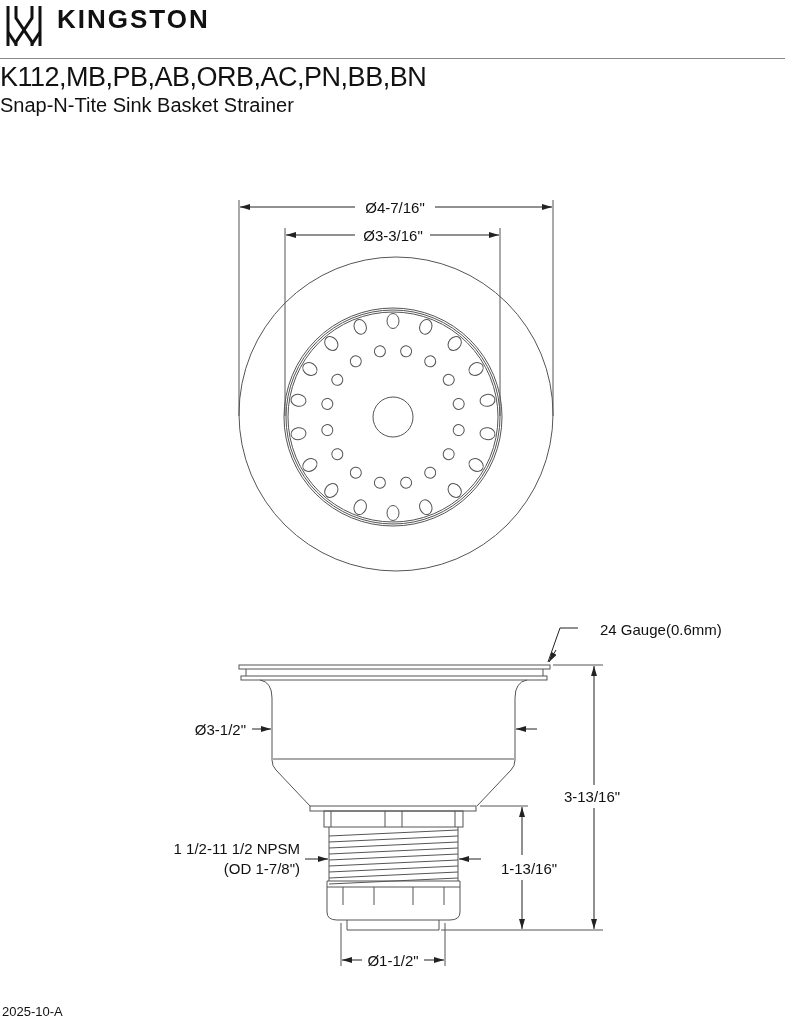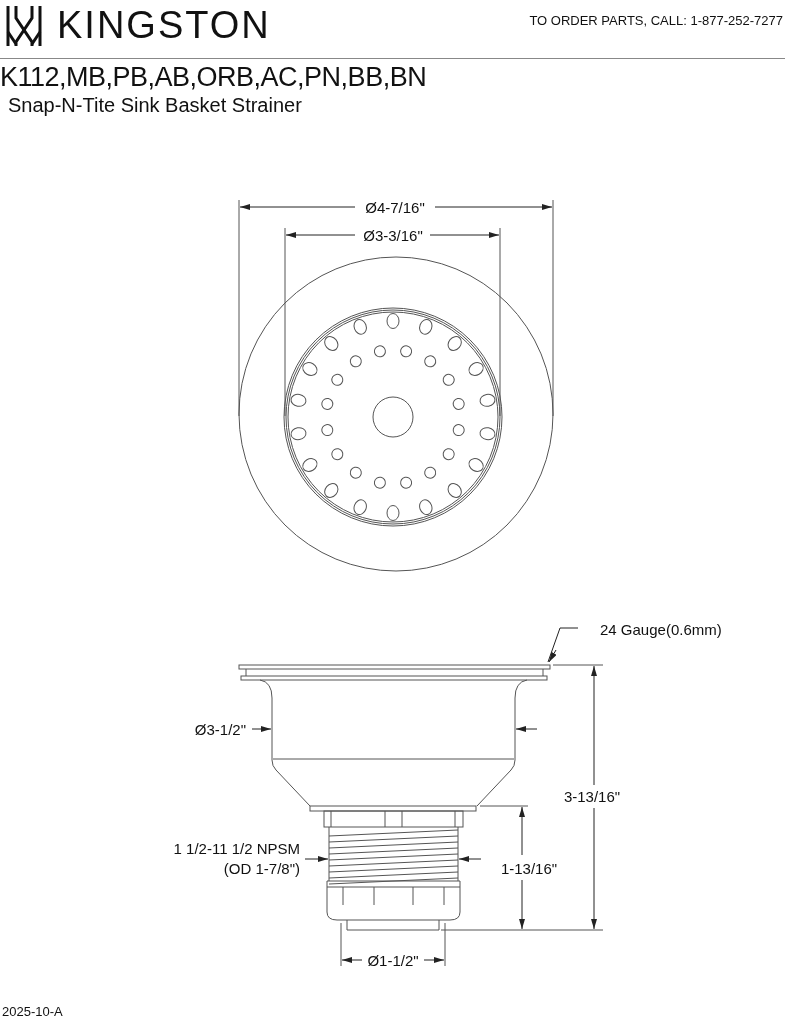--- a/index.html
+++ b/index.html
@@ -1,44 +1,43 @@
 <!DOCTYPE html>
 <html><head>
 <meta charset="utf-8">
 <style>
   html, body { margin: 0; padding: 0; background: #ffffff; }
   body { width: 785px; height: 1024px; position: relative; overflow: hidden;
          font-family: "Liberation Sans", "DejaVu Sans", sans-serif; color: #111; }
   .logo { position: absolute; left: 6px; top: 4px; width: 36px; height: 44px; }
-  .brand { position: absolute; left: 57px; top: 4px; font-size: 38px; letter-spacing: 2px;
-           font-weight: normal; color: #111; }
+  .brand { position: absolute; left: 57px; top: 4px; font-size: 26px; letter-spacing: 2px;
+           font-weight: bold; color: #111; }
   .order { position: absolute; right: 2px; top: 12px; text-align: right; font-size: 13px; line-height: 17px; }
   .rule { position: absolute; left: 0; top: 58px; width: 785px; height: 1px; background: #888; }
   .model { position: absolute; left: 0; top: 62px; font-size: 27px; letter-spacing: -0.5px; }
-  .subtitle { position: absolute; left: 0; top: 94px; font-size: 20px; margin-left: 8px; }
+  .subtitle { position: absolute; left: 0; top: 94px; font-size: 20px; }
   .rev { position: absolute; left: 2px; top: 1004px; font-size: 13px; text-align: right; }
   svg.drawing { position: absolute; left: 0; top: 0; }
   svg text { font-family: "Liberation Sans", "DejaVu Sans", sans-serif; fill: #111; }
 </style>
 </head>
 <body>
 
 <svg class="logo" viewBox="0 0 36 44">
   <g stroke="#111" stroke-width="3" fill="none">
     <line x1="2" y1="2" x2="2" y2="42"></line>
     <line x1="34" y1="2" x2="34" y2="42"></line>
     <polyline points="10,2 10,14 26,38 26,42"></polyline>
     <polyline points="26,2 26,14 10,38 10,42"></polyline>
     <line x1="2" y1="28" x2="10" y2="40"></line>
     <line x1="34" y1="28" x2="26" y2="40"></line>
   </g>
 </svg>
 <div class="brand">KINGSTON</div>
 <div class="order">
-  <div>TO ORDER PARTS, CALL: 1-877-252-7277</div>
 </div>
 <div class="rule"></div>
 <div class="model">K112,MB,PB,AB,ORB,AC,PN,BB,BN</div>
 <div class="subtitle">Snap-N-Tite Sink Basket Strainer</div>
 
 <svg class="drawing" width="785" height="1024" viewBox="0 0 785 1024">
   <defs>
     <marker id="arr" viewBox="0 0 10 6" refX="10" refY="3" markerWidth="10" markerHeight="6" orient="auto-start-reverse" markerUnits="userSpaceOnUse">
       <path d="M0,0 L10,3 L0,6 z" fill="#222"></path>
     </marker>

